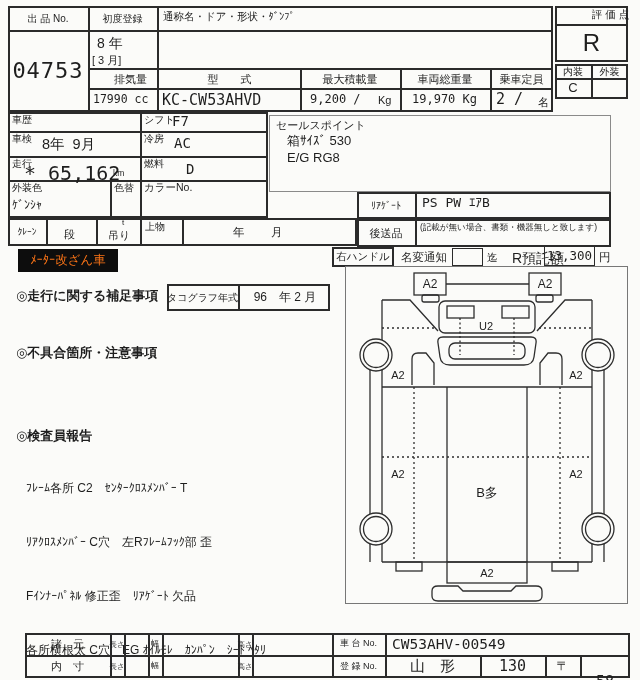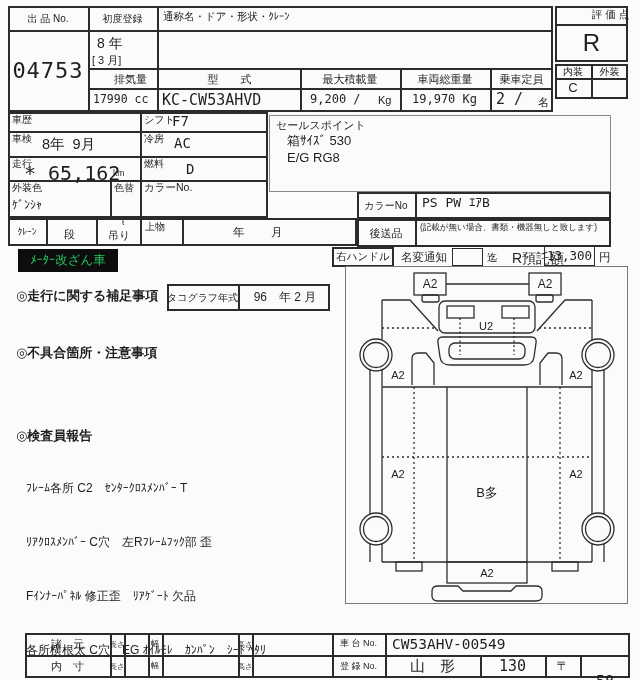--- a/index.html
+++ b/index.html
@@ -8,21 +8,21 @@
   .t{position:absolute;white-space:pre;color:#1e1e1e;line-height:1.1;}
   .c{display:flex;align-items:center;justify-content:center;text-align:center;}
   .box{position:absolute;border:2px solid #2b2b2b;box-sizing:border-box;background:transparent;}
   .b1{border-width:1.5px;}
   .gray{border-color:#8a8a8a;}
   .vl{position:absolute;width:2px;background:#2b2b2b;}
   .hl{position:absolute;height:2px;background:#2b2b2b;}
   .lbl{font-size:10px;}
   .mono{font-family:"DejaVu Sans Mono",monospace;}
   .bold{font-weight:bold;}
-  .badge{position:absolute;background:#0d0d0d;color:#22c55e;display:flex;align-items:center;justify-content:center;}
+  .badge{position:absolute;background:#0d0d0d;color:#f97316;display:flex;align-items:center;justify-content:center;}
   .stack{word-break:break-all;line-height:7.5px;font-size:7.5px;text-align:center;}
   .lines div{height:18.7px;font-size:12px;white-space:pre;}
   svg text{font-family:"Liberation Sans","DejaVu Sans",sans-serif;}
 </style>
 </head>
 <body>
 
 <div class="sheet">
 
   <div class="box" style="left:8px;top:6px;width:545px;height:106px;"></div>
@@ -35,21 +35,21 @@
   <div class="hl" style="left:88px;top:68px;width:465px;"></div>
   <div class="hl" style="left:88px;top:88px;width:465px;"></div>
 
   <div class="t c lbl" style="left:8px;top:8px;width:80px;height:20px;">出 品 No.</div>
   <div class="t c mono" style="left:8px;top:32px;width:80px;height:78px;font-size:22px;letter-spacing:1px;">04753</div>
 
   <div class="t c lbl" style="left:90px;top:9px;width:65px;height:19px;">初度登録</div>
   <div class="t" style="left:97px;top:36px;font-size:14px;">8 年</div>
   <div class="t" style="left:92px;top:54px;font-size:11px;">[ 3 月]</div>
 
-  <div class="t lbl" style="left:163px;top:11px;font-size:10.5px;">通称名・ドア・形状・ｸﾚｰﾝ</div>
+  <div class="t lbl" style="left:163px;top:11px;font-size:10.5px;">通称名・ドア・形状・ﾀﾞﾝﾌﾟ</div>
 
   <div class="t c lbl" style="left:161px;top:71px;width:137px;height:17px;font-size:11px;">型　　式</div>
   <div class="t mono" style="left:162px;top:92px;font-size:15px;">KC-CW53AHVD</div>
 
   <div class="t c lbl" style="left:90px;top:71px;width:65px;height:17px;font-size:11px;padding-left:8px;">排気量</div>
   <div class="t mono" style="left:93px;top:93px;font-size:11.5px;">17990 cc</div>
 
   <div class="t c lbl" style="left:302px;top:71px;width:96px;height:17px;font-size:11px;">最大積載量</div>
   <div class="t mono" style="left:310px;top:93px;font-size:12px;">9,200 /</div>
   <div class="t" style="left:378px;top:94px;font-size:11px;">Kg</div>
@@ -115,21 +115,21 @@
   <div class="t" style="left:233px;top:226px;font-size:11.5px;">年</div>
   <div class="t" style="left:271px;top:226px;font-size:11.5px;">月</div>
 
   <div class="box b1 gray" style="left:269px;top:115px;width:342px;height:77px;"></div>
   <div class="t" style="left:276px;top:119px;font-size:11px;">セールスポイント</div>
   <div class="t" style="left:287px;top:134px;font-size:13px;">箱ｻｲｽﾞ 530</div>
   <div class="t" style="left:287px;top:151px;font-size:13px;">E/G RG8</div>
 
   <div class="box" style="left:357px;top:192px;width:254px;height:27px;"></div>
   <div class="vl" style="left:415px;top:192px;height:27px;"></div>
-  <div class="t c" style="left:357px;top:192px;width:58px;height:27px;font-size:10px;">カラーNo</div>
+  <div class="t c" style="left:357px;top:192px;width:58px;height:27px;font-size:10px;">ﾘｱｹﾞｰﾄ</div>
   <div class="t mono" style="left:422px;top:196px;font-size:13px;text-align:center;">PS PW ｴｱB</div>
 
   <div class="box" style="left:357px;top:219px;width:254px;height:28px;"></div>
   <div class="vl" style="left:415px;top:219px;height:28px;"></div>
   <div class="t c" style="left:357px;top:219px;width:58px;height:28px;font-size:11px;">後送品</div>
   <div class="t" style="left:420px;top:223px;font-size:8.5px;">(記載が無い場合、書類・機器無しと致します)</div>
 
   <div class="badge" style="left:18px;top:249px;width:100px;height:23px;font-size:12.5px;">ﾒｰﾀｰ改ざん車</div>
 
   <div class="box" style="left:332px;top:247px;width:62px;height:20px;"></div>

